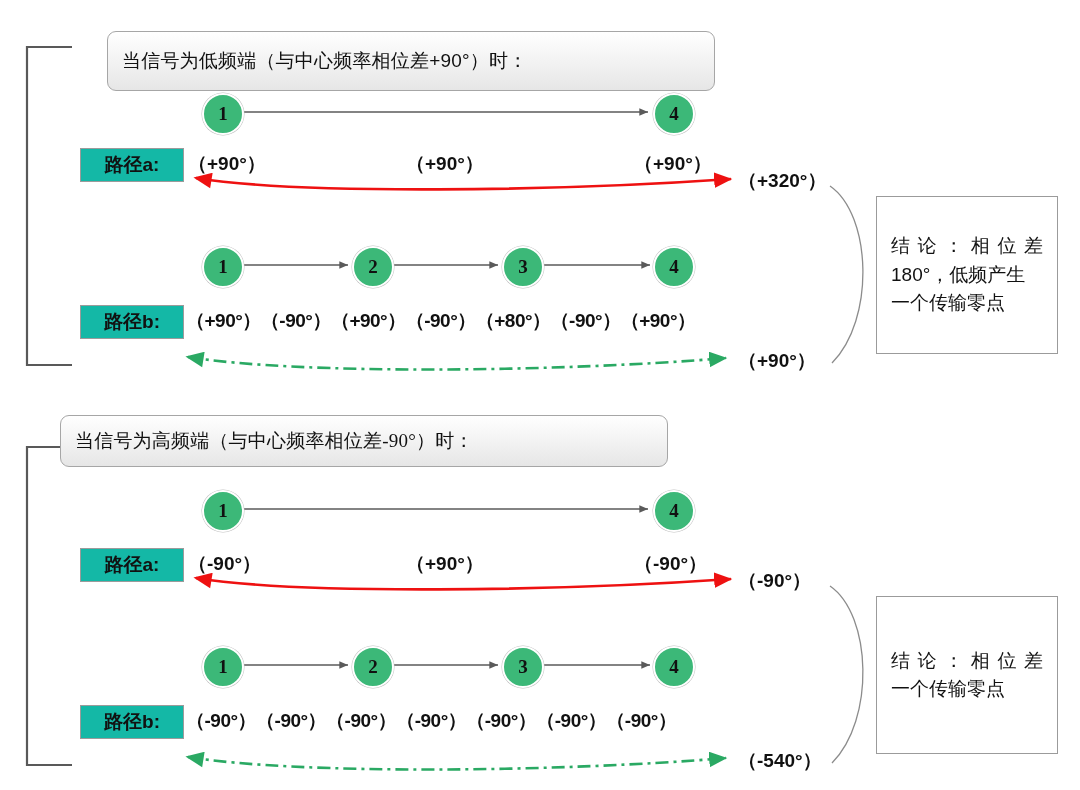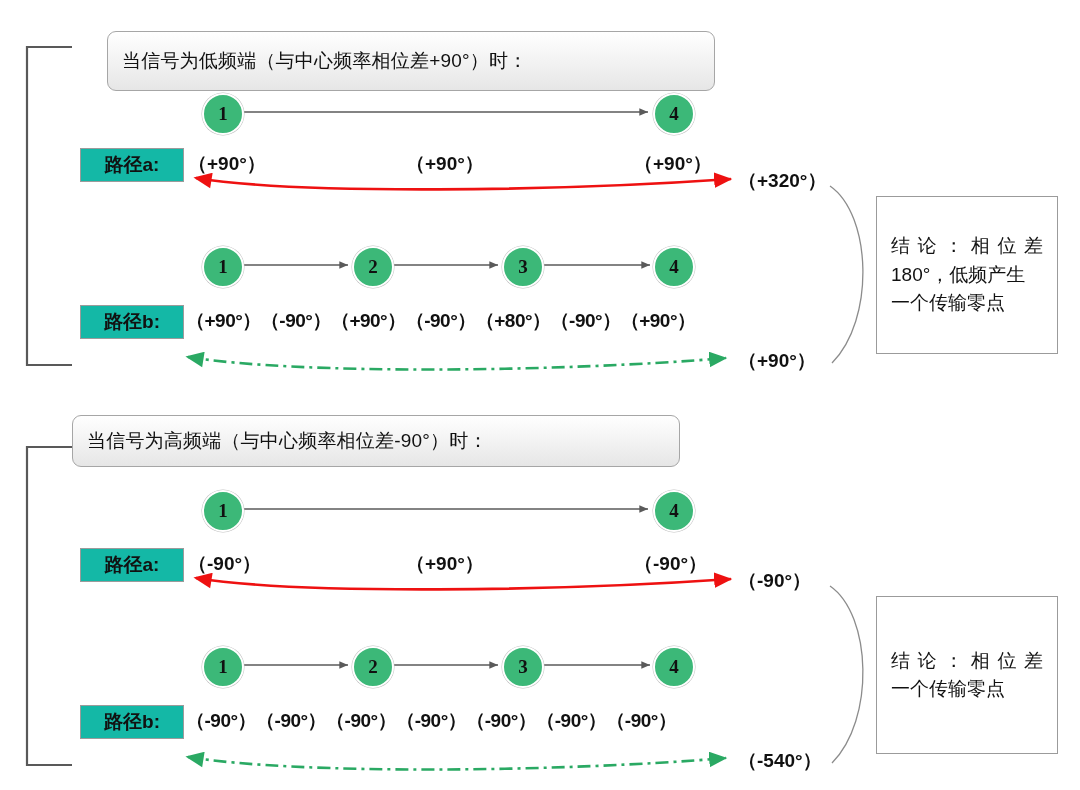--- a/index.html
+++ b/index.html
@@ -179,21 +179,21 @@
       <span>论</span>
       <span>：</span>
       <span>相</span>
       <span>位</span>
       <span>差</span>
     </span>
     <span class="concl-line"><span class="concl-b">180°</span><span>，低频产生</span></span>
     <span class="concl-line">一个传输零点</span>
   </div>
 
-  <div class="header-box" style="left:72px;top:415px;width:608px;height:52px;">当信号为高频端（与中心频率相位差-90°）时：</div>
+  <div class="header-box" style="left:60px;top:415px;width:608px;height:52px;font-family:Liberation Serif, serif;">当信号为高频端（与中心频率相位差-90°）时：</div>
 
   <div class="node" style="left:202px;top:490px;">1</div>
   <div class="node" style="left:653px;top:490px;">4</div>
 
   <div class="path-label" style="left:80px;top:548px;width:104px;height:34px;">路径a:</div>
 
   <div class="phase" style="left:188px;top:551px;">（-90°）</div>
   <div class="phase" style="left:406px;top:551px;">（+90°）</div>
   <div class="phase" style="left:634px;top:551px;">（-90°）</div>
   <div class="result" style="left:738px;top:568px;">（-90°）</div>

